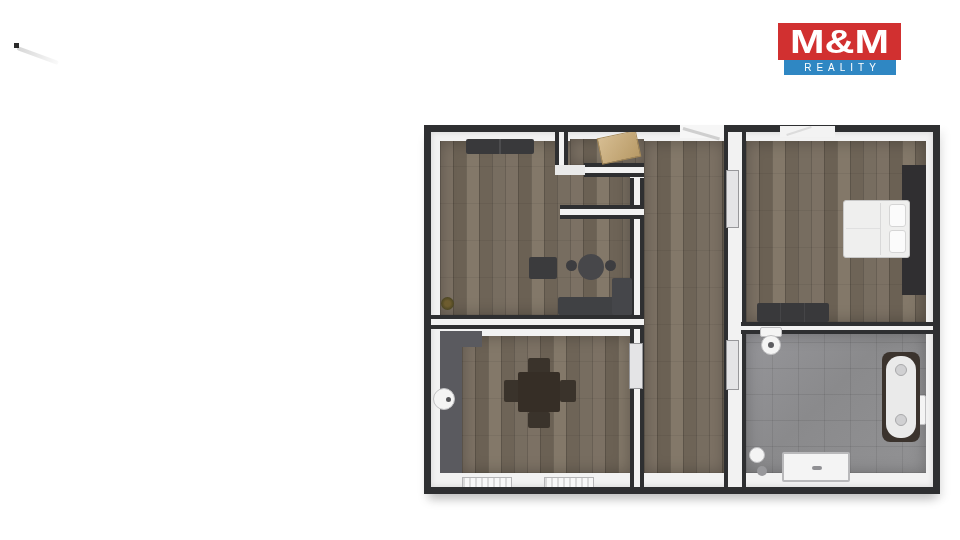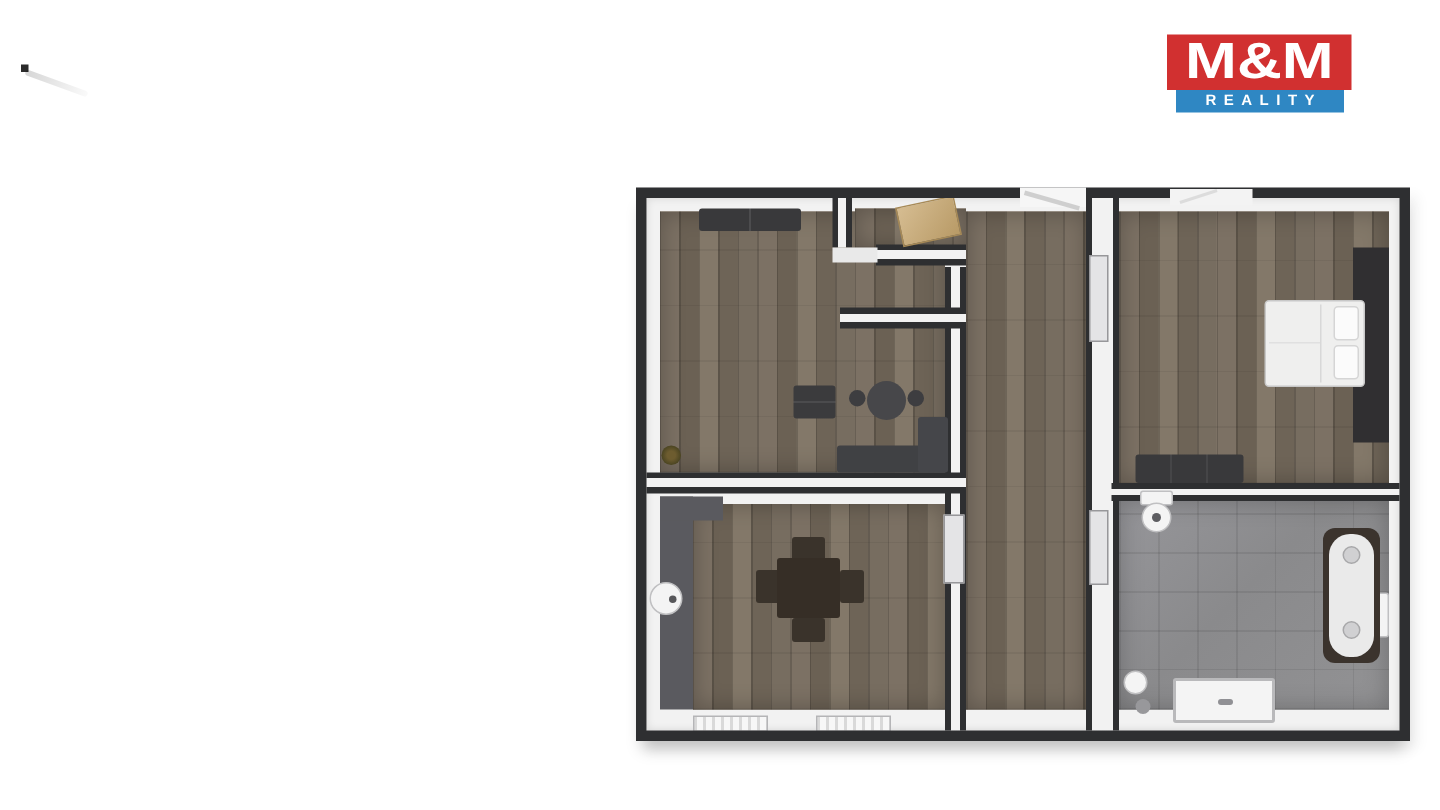--- a/index.html
+++ b/index.html
@@ -19,21 +19,21 @@
   .logo-box span{
     color:#fff;font-weight:bold;font-size:34px;line-height:37px;
     display:inline-block;transform:scaleX(1.22);letter-spacing:0px;
   }
   .logo-bar{
     left:784px;top:60px;width:112px;height:15px;
     background:var(--brand-blue);
     display:flex;align-items:center;justify-content:center;
   }
   .logo-bar span{
-    color:#fff;font-weight:bold;font-size:10px;letter-spacing:5px;
+    color:#fff;font-weight:normal;font-size:10px;letter-spacing:5px;
     padding-left:5px;line-height:15px;white-space:nowrap;
   }
 
   
   .artifact-dot{left:14px;top:43px;width:5px;height:5px;background:#2b2b2b;}
   .artifact-streak{
     left:17px;top:46px;width:44px;height:4px;
     transform:rotate(20deg);transform-origin:left center;
     background:linear-gradient(90deg, rgba(0,0,0,0.16), rgba(0,0,0,0.02));
     border-radius:2px;

